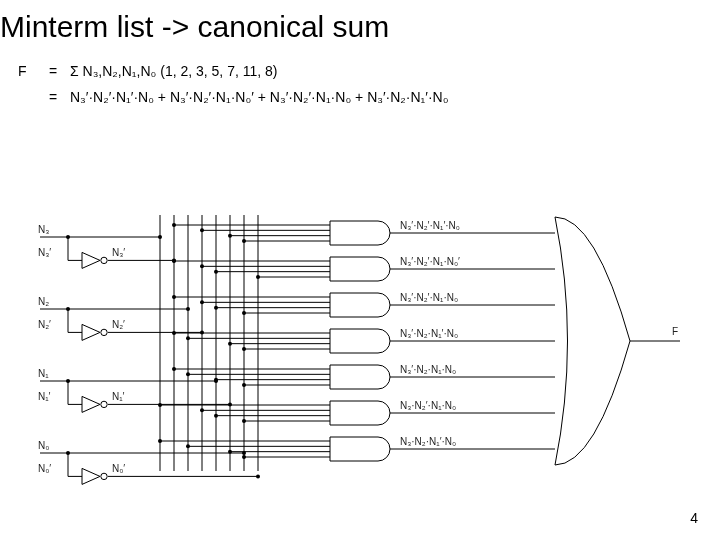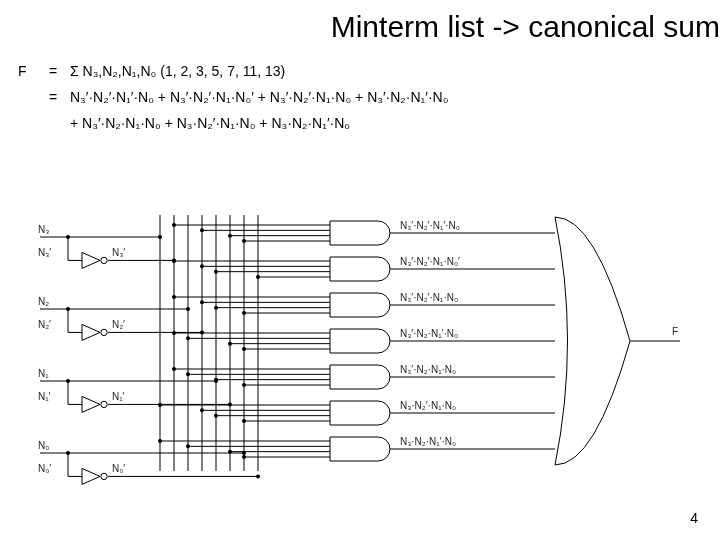--- a/index.html
+++ b/index.html
@@ -1,17 +1,17 @@
 <!DOCTYPE html>
 <html><head>
 <meta charset="utf-8">
 <style>
   html,body{margin:0;padding:0;width:720px;height:540px;background:#fff;font-family:Arial,Helvetica,sans-serif;color:#000}
   .slide{position:relative;width:720px;height:540px}
-  .title{position:absolute;top:10px;left:0;right:0;text-align:right;font-size:30px}
+  .title{position:absolute;top:10px;left:0;right:0;text-align:left;font-size:30px}
   .equation{position:absolute;top:60px;left:18px;right:18px;font-size:14px;line-height:1.7}
   .eq-row{display:flex;gap:10px;margin-bottom:2px}
   .eq-lhs{width:18px;text-align:left}
   .eq-eq{width:14px;text-align:center}
   .eq-rhs{flex:1}
   .diagram{position:absolute;top:207px;left:30px}
   .diagram svg{overflow:visible}
   .lbl{font-size:10px;fill:#222;font-family:Arial}
   .wire{stroke:#000;stroke-width:1;fill:none}
   .gate{stroke:#000;stroke-width:1;fill:#fff}
@@ -21,31 +21,26 @@
 </head>
 <body>
 
 <div class="slide">
   <div class="title">Minterm list -&gt; canonical sum</div>
 
   <div class="equation">
     <div class="eq-row">
       <span class="eq-lhs">F</span>
       <span class="eq-eq">=</span>
-      <span class="eq-rhs">Σ N₃,N₂,N₁,N₀ (1, 2, 3, 5, 7, 11, 13)</span>
+      <span class="eq-rhs">Σ N₃,N₂,N₁,N₀ (1, 2, 3, 5, 7, 11, 8)</span>
     </div>
     <div class="eq-row">
       <span class="eq-lhs"></span>
       <span class="eq-eq">=</span>
       <span class="eq-rhs">N₃′·N₂′·N₁′·N₀ + N₃′·N₂′·N₁·N₀′ + N₃′·N₂′·N₁·N₀ + N₃′·N₂·N₁′·N₀</span>
-    </div>
-    <div class="eq-row">
-      <span class="eq-lhs"></span>
-      <span class="eq-eq"></span>
-      <span class="eq-rhs">+ N₃′·N₂·N₁·N₀ + N₃·N₂′·N₁·N₀ + N₃·N₂·N₁′·N₀</span>
     </div>
   </div>
 
   <div class="diagram">
     <svg width="660" height="320" id="svg">
         <text x="8" y="26" class="lbl">N₃</text>
         <line x1="10" y1="30" x2="130" y2="30" class="wire"></line>
         <line x1="130" y1="8" x2="130" y2="264" class="wire"></line>
         <circle cx="130" cy="30" r="2" class="dot"></circle>
         <text x="8" y="49.400000000000006" class="lbl">N₃′</text>

